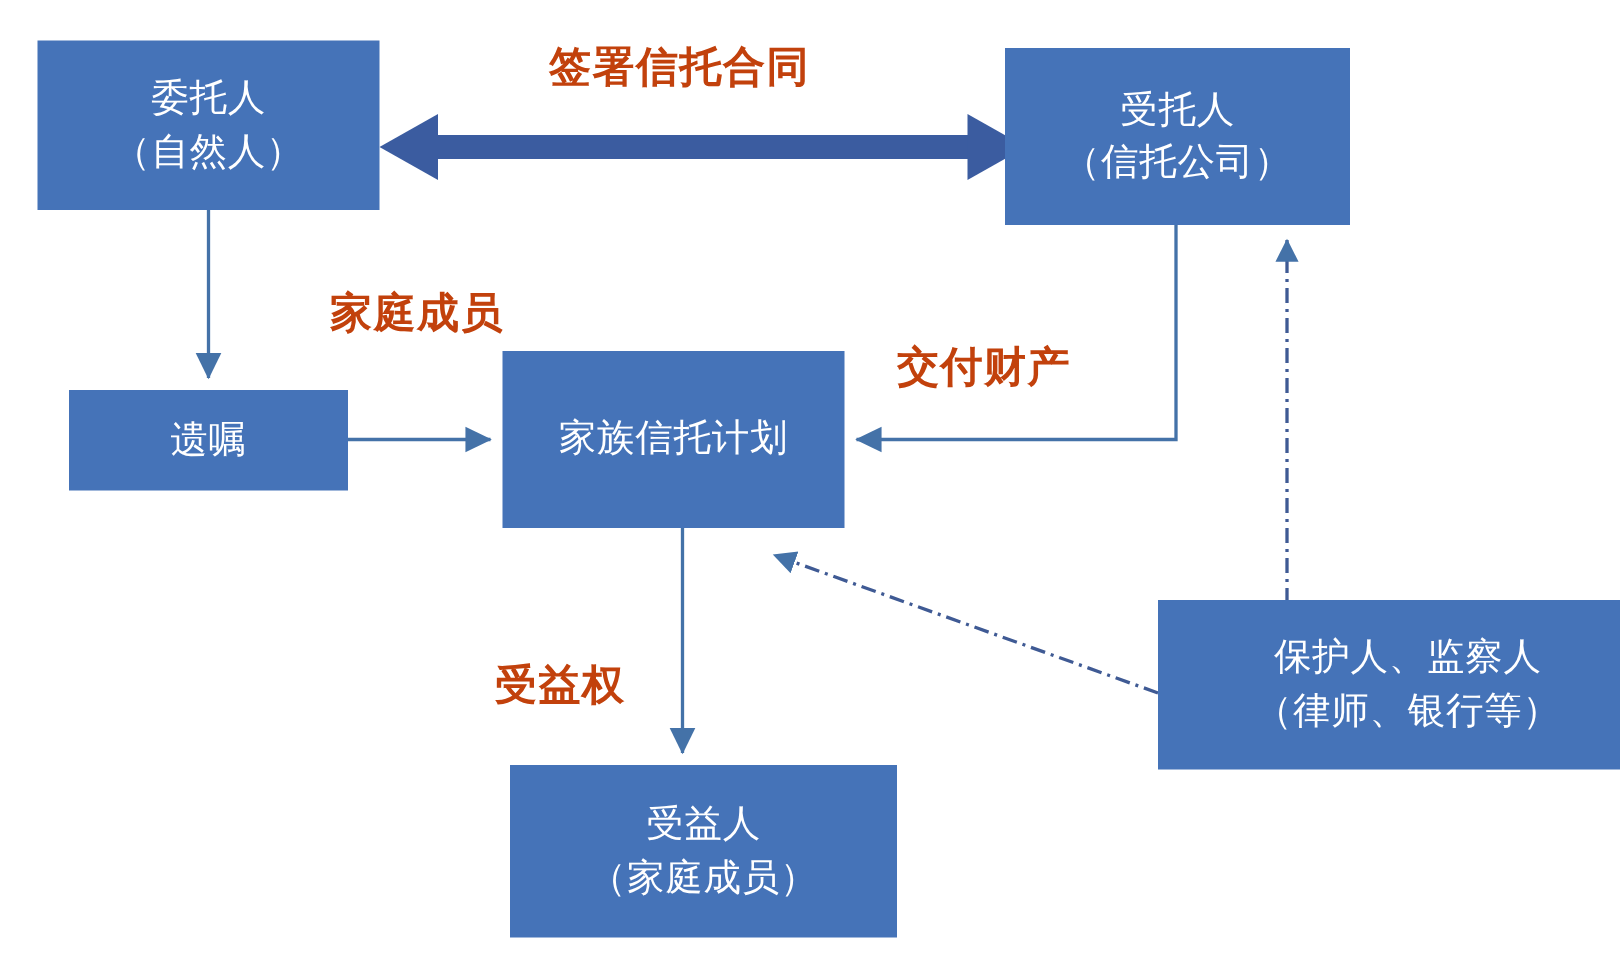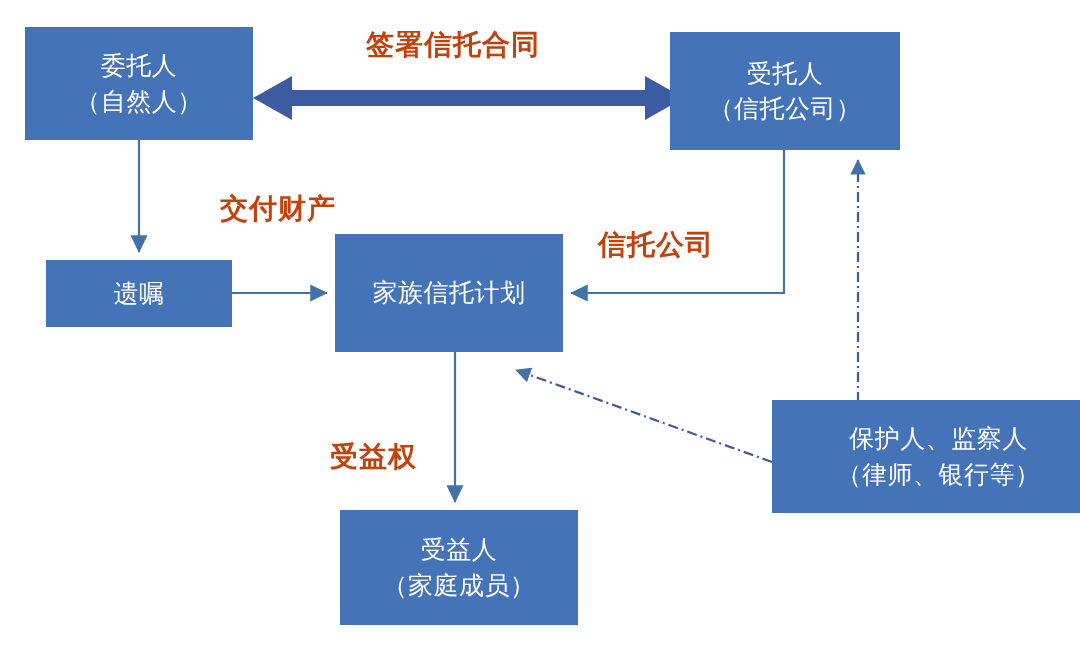--- a/index.html
+++ b/index.html
@@ -137,31 +137,31 @@
 
   <div class="node" style="left:670px; top:32px; width:230px; height:118px;">
     <span>受托人</span>
     <span class="line2">（信托公司）</span>
   </div>
 
   <div class="node" style="left:335px; top:234px; width:228px; height:118px;">
     <span>家族信托计划</span>
   </div>
 
-  <div class="node" style="left:340px; top:510px; width:238px; height:115px;">
+  <div class="node" style="left:340px; top:510px; width:258px; height:115px;">
     <span>受益人</span>
     <span class="line2">（家庭成员）</span>
   </div>
 
   <div class="node" style="left:772px; top:400px; width:333px; height:113px;">
     <span>保护人、监察人</span>
     <span class="line2">（律师、银行等）</span>
   </div>
 
   <div class="edge-label" style="left:366px; top:26px;">签署信托合同</div>
 
-  <div class="edge-label" style="left:220px; top:190px;">交付财产</div>
+  <div class="edge-label" style="left:220px; top:190px;">家庭成员</div>
 
-  <div class="edge-label" style="left:598px; top:226px;">信托公司</div>
+  <div class="edge-label" style="left:598px; top:226px;">交付财产</div>
 
   <div class="edge-label" style="left:330px; top:438px;">受益权</div>
 
 </div>
 
 </body></html>

